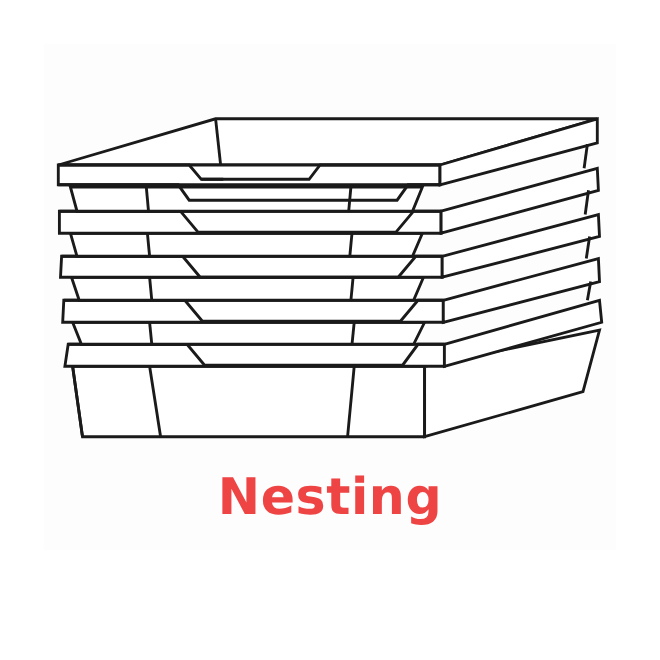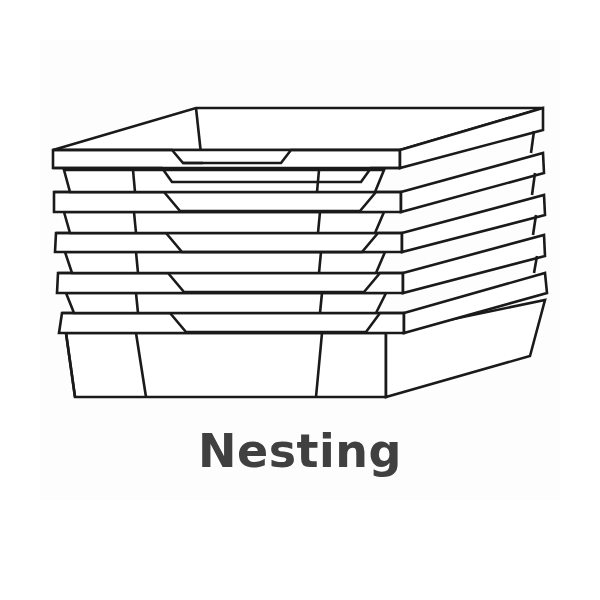--- a/index.html
+++ b/index.html
@@ -5,21 +5,21 @@
     html, body { margin: 0; padding: 0; background: #ffffff; }
     body { width: 600px; height: 600px; position: relative; overflow: hidden; }
     .panel {
       position: absolute; left: 40px; top: 40px; width: 520px; height: 460px;
       background: #fdfdfd;
     }
     svg.drawing { position: absolute; left: 0; top: 0; width: 600px; height: 600px; }
     .caption {
       position: absolute; left: 0; width: 600px; top: 424px; text-align: center;
       font-family: "DejaVu Sans", sans-serif; font-weight: bold; font-size: 46px;
-      color: #404040; letter-spacing: 0.5px;
+      color: #ef4444; letter-spacing: 0.5px;
     }
   </style>
 </head>
 <body>
 
 <div class="panel"></div>
 
 <svg class="drawing" viewBox="0 0 600 600" xmlns="http://www.w3.org/2000/svg">
   <g fill="#ffffff" stroke="#1a1a1a" stroke-width="2.6" stroke-linejoin="miter">
 

